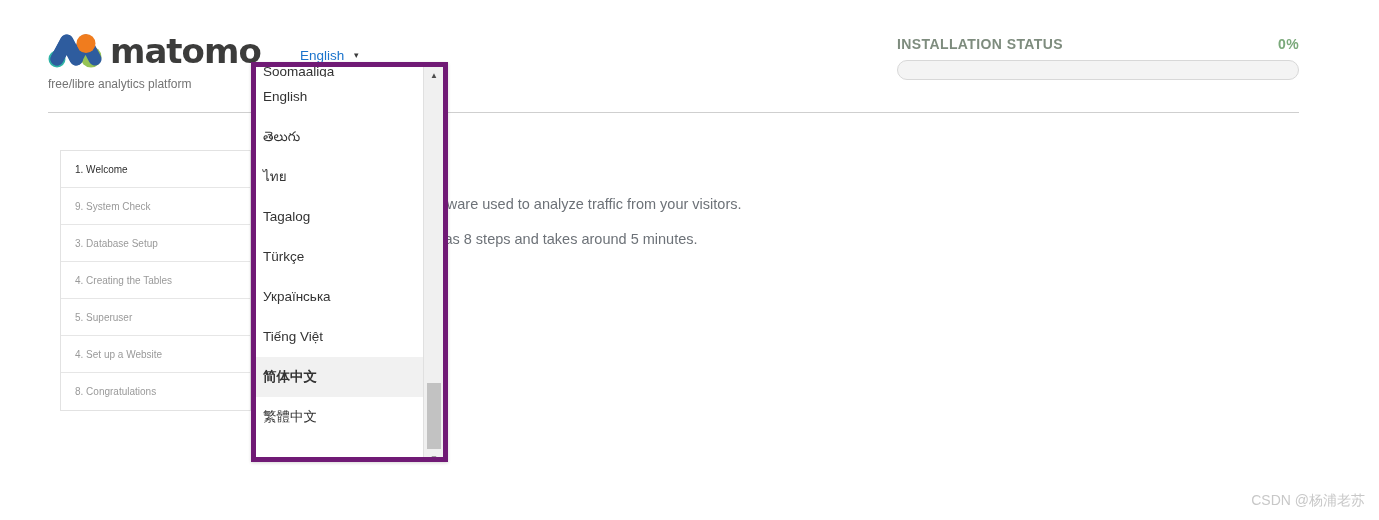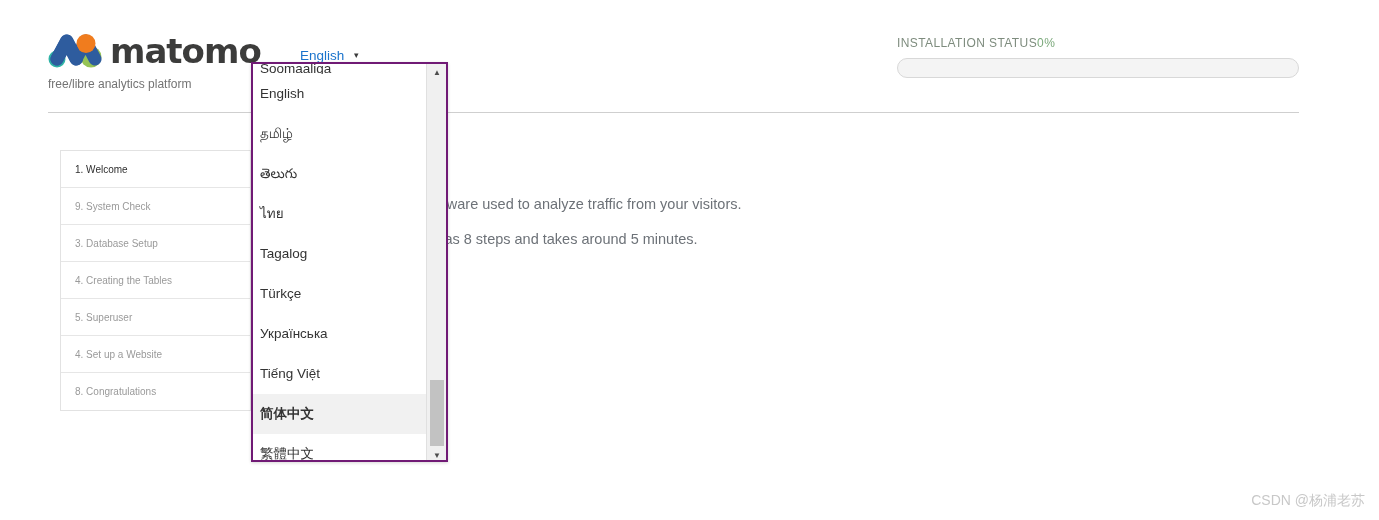--- a/index.html
+++ b/index.html
@@ -70,23 +70,25 @@
     vertical-align: 2px;
   }
 
   #install-status-block {
     position: absolute;
     left: 897px; top: 36px;
     width: 402px;
   }
   #install-status-row {
     display: flex;
+    justify-content: space-between;
     align-items: baseline;
-    font-size: 12px;
+    font-size: 14px;
     letter-spacing: 0.4px;
+    font-weight: bold;
   }
   #install-status-label { color: #7e8c7e; }
   #install-status-pct { color: #7ba97b; }
   #progress-track {
     margin-top: 8px;
     height: 20px;
     border: 1px solid #d8d8d8;
     border-radius: 11px;
     background: #f4f4f4;
     overflow: hidden;
@@ -160,21 +162,21 @@
     cursor: pointer;
     font-family: "Liberation Sans", sans-serif;
   }
 
   
   #lang-dropdown {
     position: absolute;
     left: 251px; top: 62px;
     width: 197px; height: 400px;
     background: #ffffff;
-    border: 2px solid #701a75;
+    border: 5px solid #701a75;
     box-shadow: 0 1px 3px rgba(0,0,0,0.16);
     overflow: hidden;
     z-index: 40;
   }
   #lang-list {
     position: absolute;
     left: 0; top: 0;
     width: 176px;
     height: 400px;
     overflow: hidden;
@@ -281,21 +283,20 @@
   <h1 id="content-title">Welcome</h1>
   <p class="content-para">Matomo is a free/libre software used to analyze traffic from your visitors.</p>
   <p class="content-para">The installation process has 8 steps and takes around 5 minutes.</p>
   <button id="next-button">Next</button>
 </div>
 
 <div id="lang-dropdown">
   <div id="lang-list">
       <div class="lang-item clipped-top"><span>Soomaaliga</span></div>
       <div class="lang-item"><span>English</span></div>
-      <div class="lang-item"><span>தமிழ்</span></div>
       <div class="lang-item"><span>తెలుగు</span></div>
       <div class="lang-item"><span>ไทย</span></div>
       <div class="lang-item"><span>Tagalog</span></div>
       <div class="lang-item"><span>Türkçe</span></div>
       <div class="lang-item"><span>Українська</span></div>
       <div class="lang-item"><span>Tiếng Việt</span></div>
       <div class="lang-item hovered"><span>简体中文</span></div>
       <div class="lang-item"><span>繁體中文</span></div>
     </div>
   <div id="lang-scrollbar">

